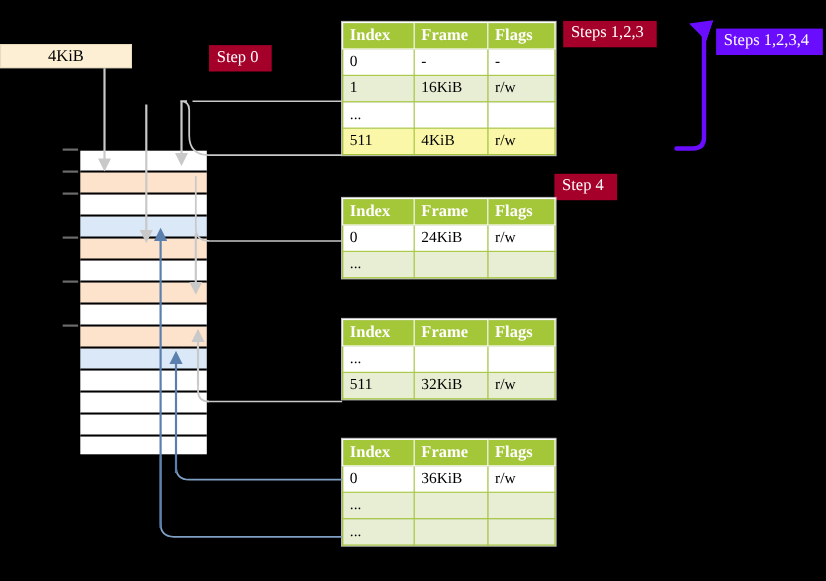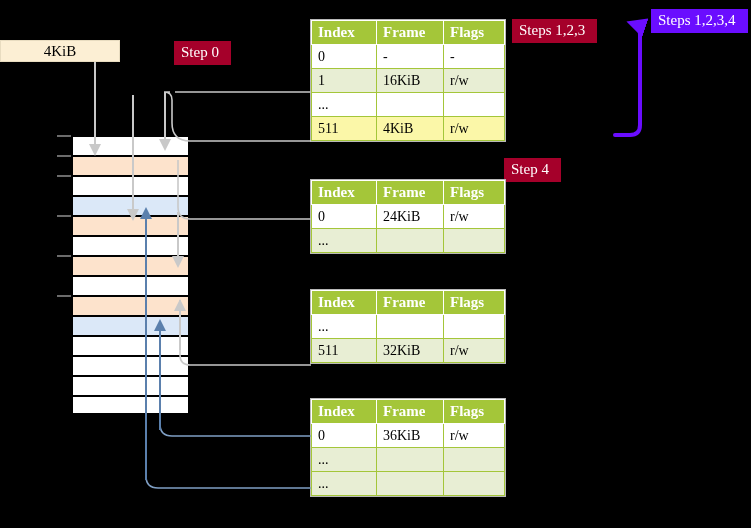--- a/index.html
+++ b/index.html
@@ -120,29 +120,29 @@
 </style>
 </head>
 <body>
 
 <div id="root">
 
   <div id="kib-box">
     <span>4KiB</span>
   </div>
 
-  <div class="step-badge badge-crimson" style="left:174px; top:41px;">
+  <div class="step-badge badge-crimson" style="left:190px; top:41px;">
     <span>Step 0</span>
   </div>
 
   <div class="step-badge badge-crimson" style="left:512px; top:19px;">
     <span>Steps 1,2,3</span>
   </div>
 
-  <div class="step-badge badge-violet" style="left:651px; top:9px;">
+  <div class="step-badge badge-violet" style="left:651px; top:26px;">
     <span>Steps 1,2,3,4</span>
   </div>
 
   <div class="step-badge badge-crimson" style="left:504px; top:158px;">
     <span>Step 4</span>
   </div>
 
   <div id="mem-grid">
     <div class="mem-row mem-white" style="top:0px;   height:20px;">
         <span class="mem-tick" style="top:-2px;"></span>

